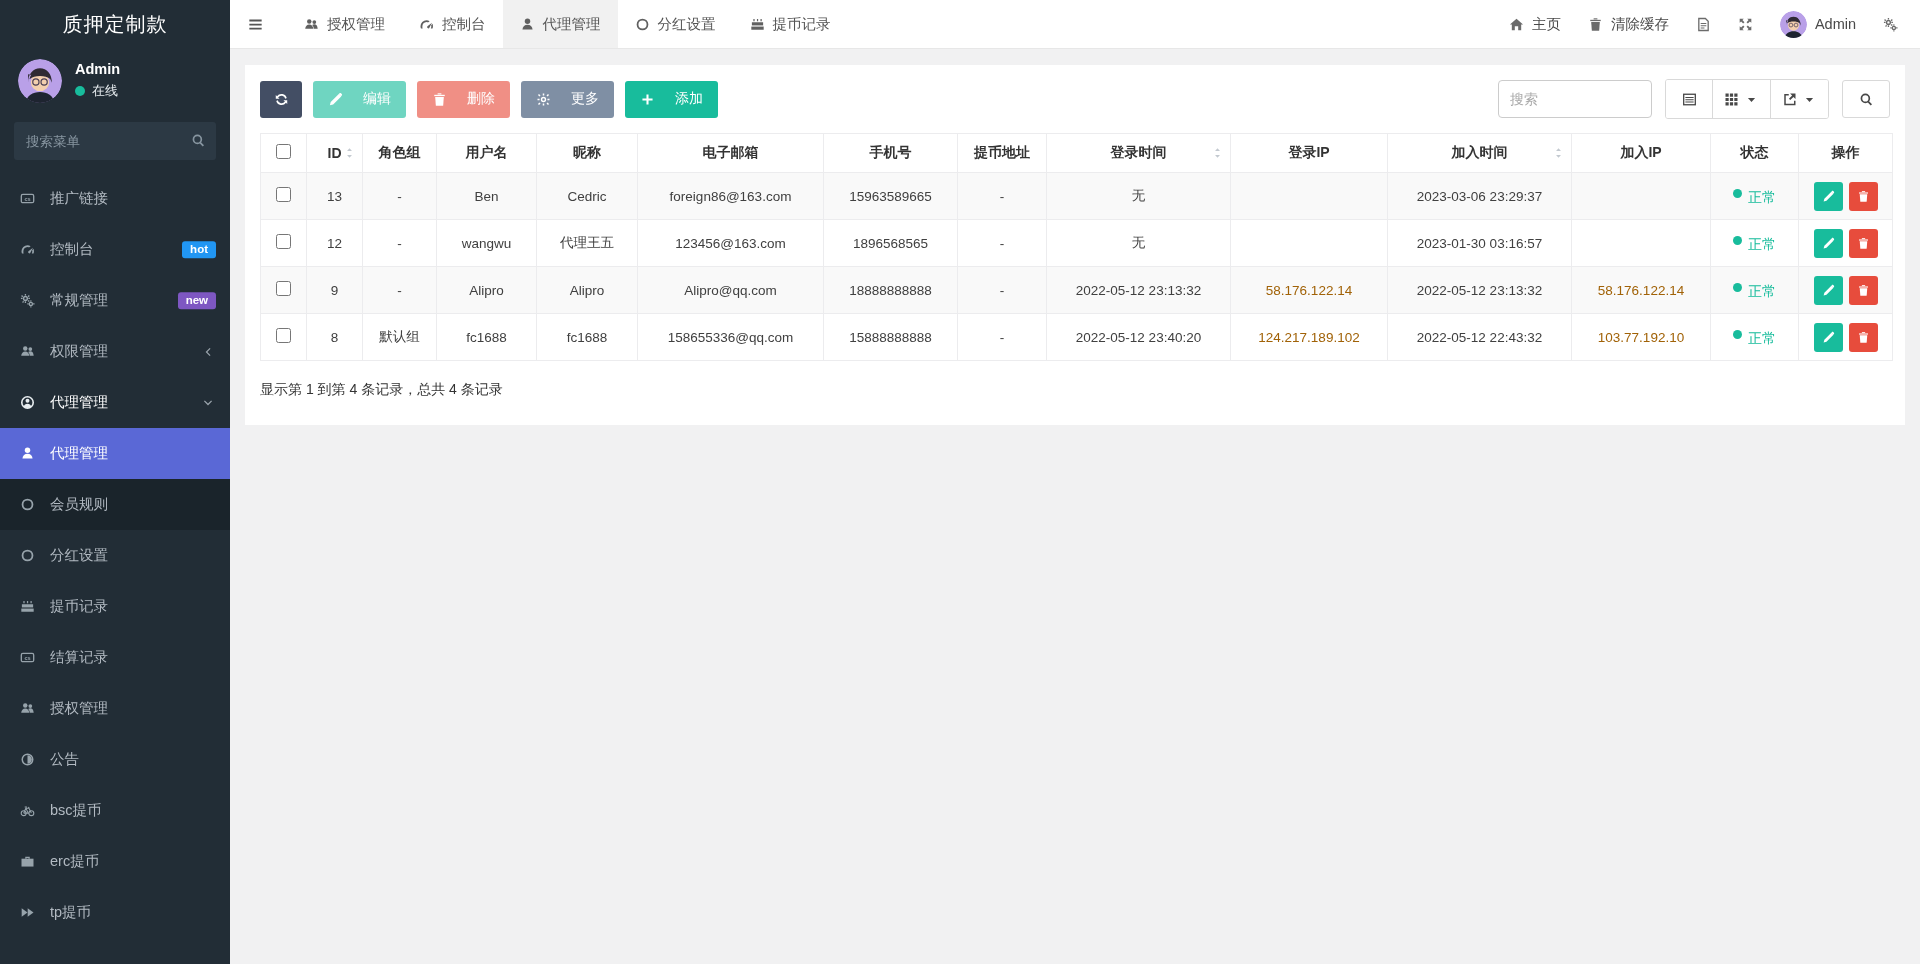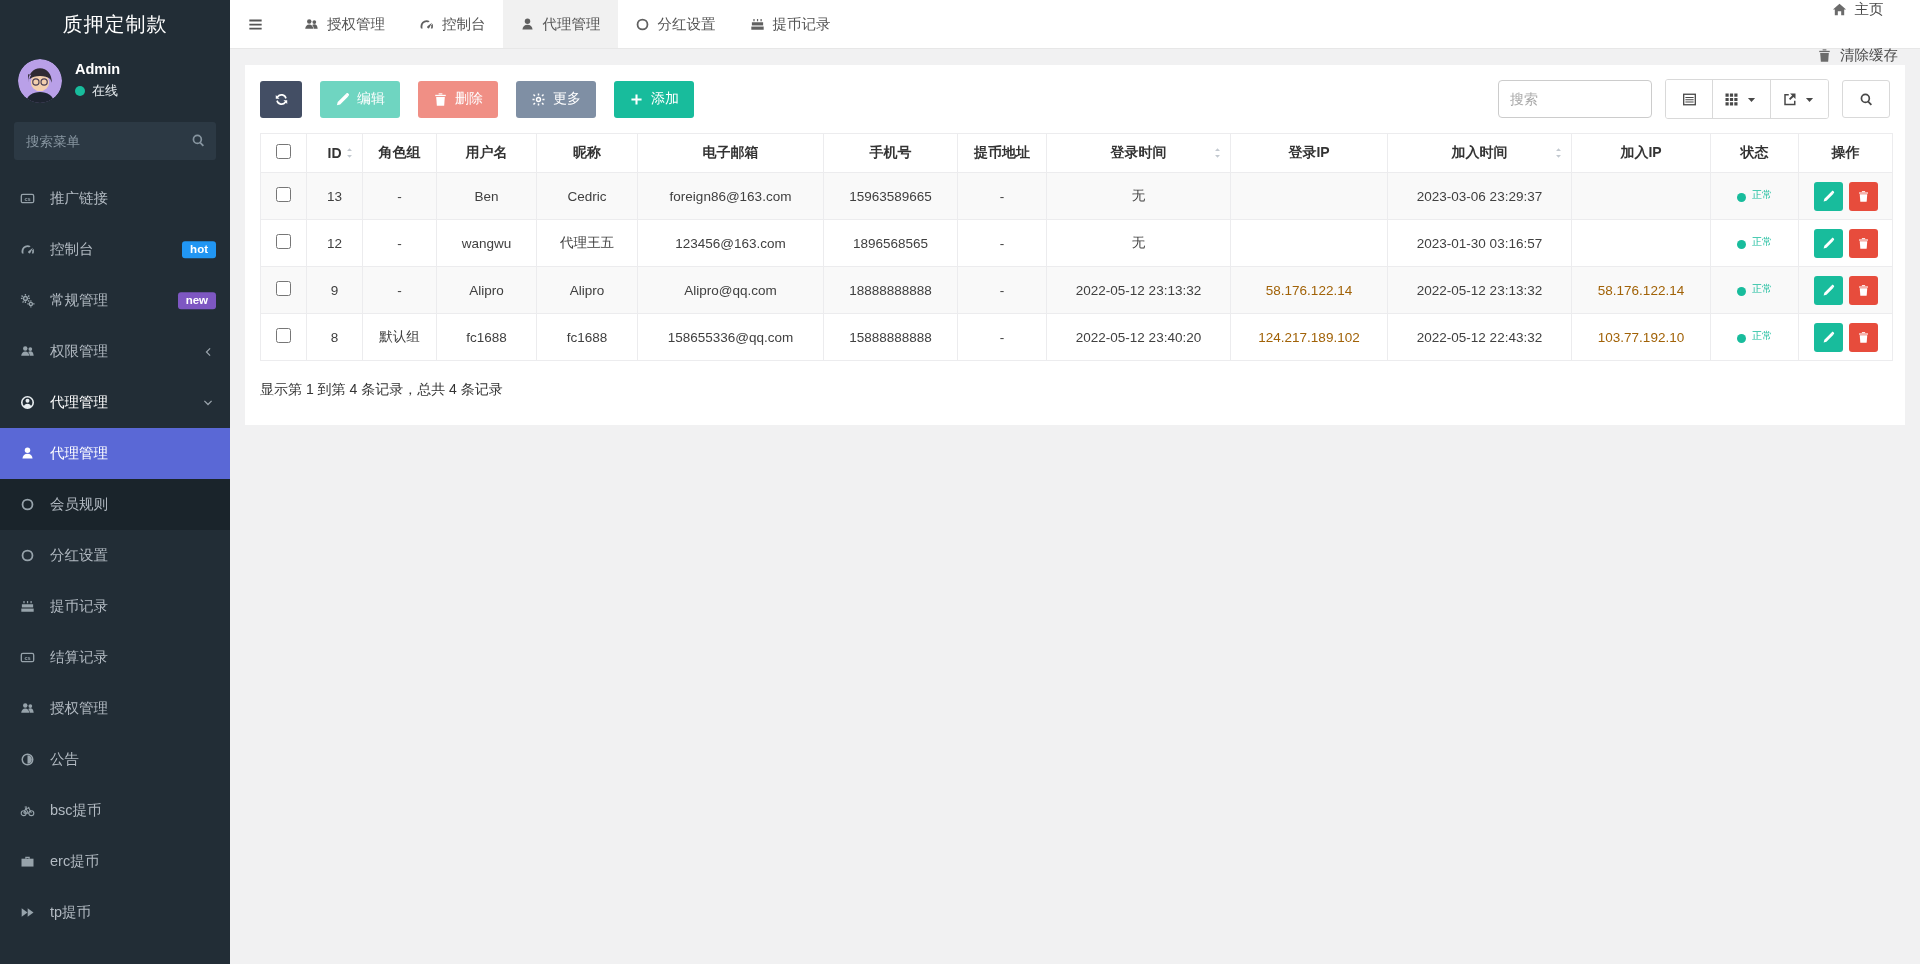--- a/index.html
+++ b/index.html
@@ -40,30 +40,30 @@
   
   .main { flex:1; display:flex; flex-direction:column; min-width:0; }
   .topbar { height:49px; flex:0 0 49px; background:#fff; border-bottom:1px solid #e7e7e7;
      display:flex; align-items:stretch; }
   .hamburger { display:flex; align-items:center; padding:0 17px; color:#555; cursor:pointer; }
   .tabs { display:flex; height:100%; margin-left:6px; }
   .tab { display:flex; align-items:center; gap:8px; padding:0 17px; font-size:14.5px; color:#545454; cursor:pointer; }
   .tab .icon { color:#606060; display:inline-flex; }
   .tab.active { background:#f1f1f1; }
   .top-right { margin-left:auto; display:flex; align-items:center; gap:27px; padding-right:22px;
-     font-size:14.5px; color:#4a4a4a;flex-direction:column; }
+     font-size:14.5px; color:#4a4a4a; }
   .tr-item { display:flex; align-items:center; gap:8px; cursor:pointer; color:#4a4a4a; text-decoration:none; }
   .tr-item .icon { color:#6b6b6b; display:inline-flex; }
 
   
   .content { flex:1; padding:16px 15px 0; overflow:hidden; }
   .panel { background:#fff; padding:14px 15px 26px; }
   .toolbar-row { display:flex; align-items:center; margin-bottom:14px; }
   .btn { height:37px; border:none; border-radius:3px; color:#fff; font-size:14px; display:inline-flex;
-     align-items:center; gap:7px; padding:0 15px; margin-right:18px; cursor:pointer;
+     align-items:center; gap:20px; padding:0 15px; margin-right:11px; cursor:pointer;
      font-family:"Liberation Sans","DejaVu Sans",sans-serif; }
   .btn .icon { display:inline-flex; }
   .btn-dark { background:#434e64; width:42px; justify-content:center; padding:0; }
   .btn-success { background:#18bc9c; }
   .btn-danger { background:#e74c3c; }
   .btn-gray { background:#7f8fa4; }
   .btn.disabled { opacity:0.62; cursor:not-allowed; }
   .right-tools { margin-left:auto; display:flex; align-items:center; }
   .tbl-search { width:154px; height:38px; border:1px solid #ccc; border-radius:4px; padding:0 11px;
      font-size:14px; color:#555; outline:none; margin-right:13px;
@@ -79,21 +79,21 @@
 
   
   table { width:100%; border-collapse:collapse; table-layout:fixed; }
   th, td { border:1px solid #ececee; text-align:center; white-space:nowrap; overflow:hidden; }
   thead th { height:39px; font-size:14px; font-weight:bold; color:#333; position:relative; background:#fff; }
   tbody td { height:47px; font-size:13.5px; color:#404040; }
   tbody tr:nth-child(odd) { background:#f9f9f9; }
   .sort { position:absolute; right:6px; top:50%; transform:translateY(-50%); color:#c3c9d0; display:inline-flex; }
   td.link, .ip-link { color:#a16207; cursor:pointer; }
   input[type=checkbox] { width:15px; height:15px; cursor:pointer; }
-  .status { display:inline-flex; align-items:flex-end; gap:6px; color:#18bc9c; font-size:10px; }
+  .status { display:inline-flex; align-items:flex-start; gap:6px; color:#18bc9c; font-size:14px; }
   .status .dot { width:9px; height:9px; }
   .op-btn { width:29px; height:29px; border:none; border-radius:3px; color:#fff; display:inline-flex;
      align-items:center; justify-content:center; margin:0 3px; cursor:pointer; }
   .op-edit { background:#18bc9c; }
   .op-del { background:#e74c3c; }
   .summary { margin-top:20px; font-size:14px; color:#333; }
 </style>
 </head>
 <body>
 

